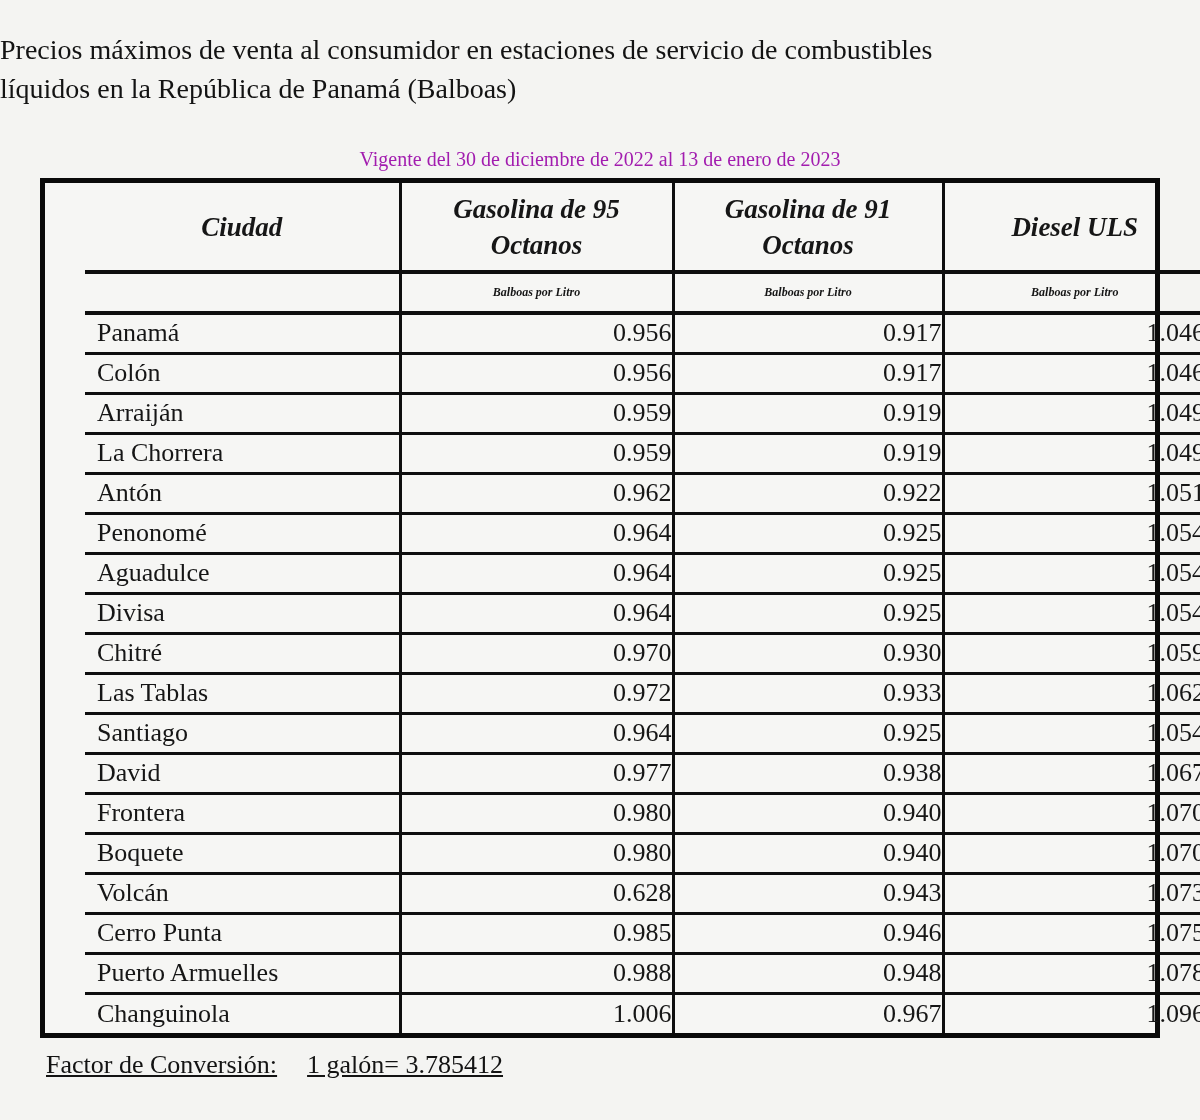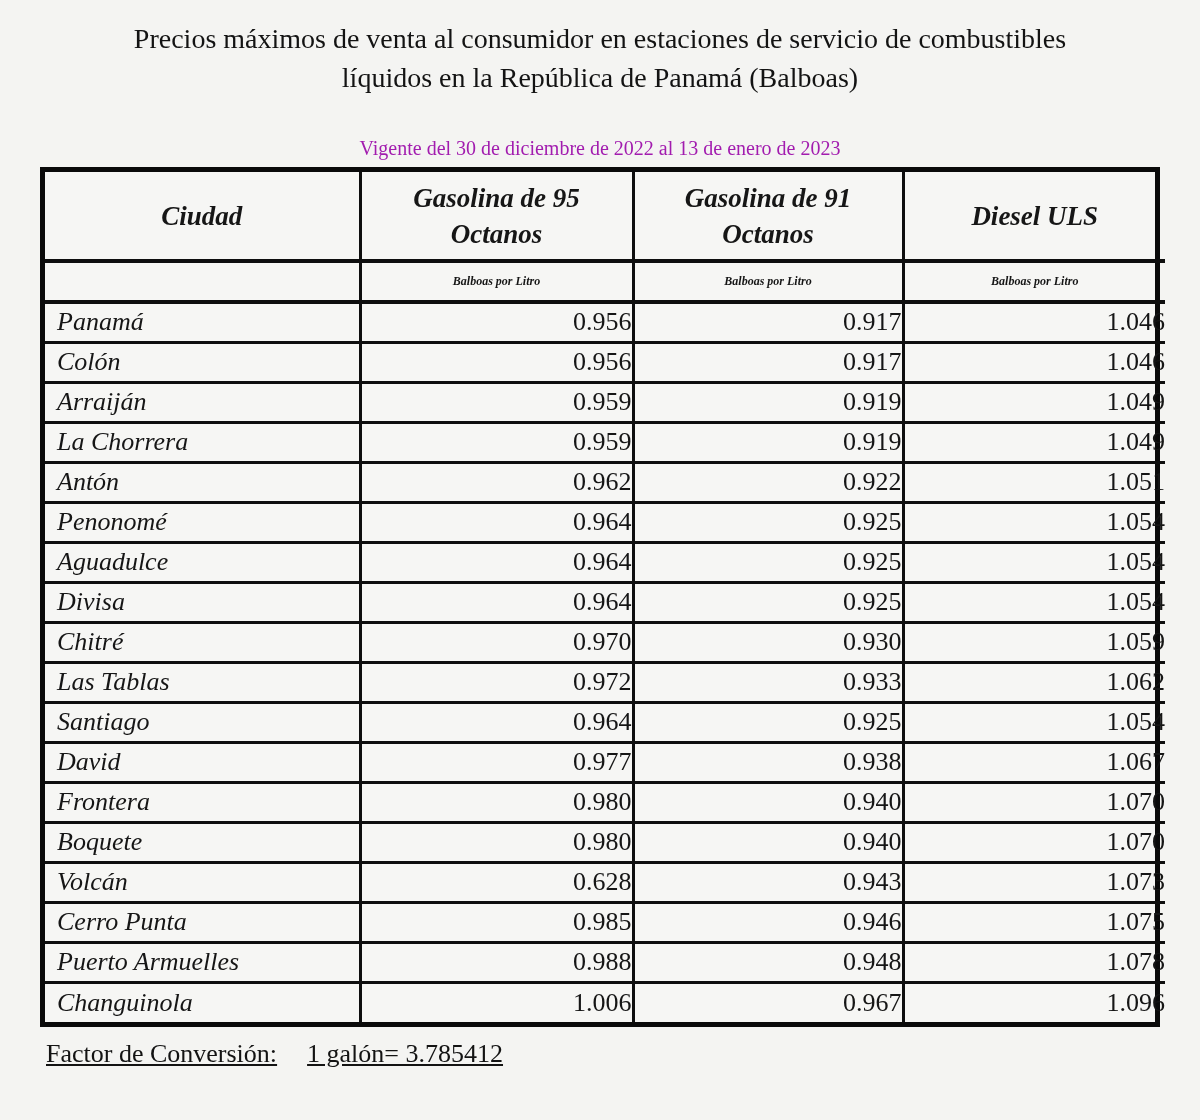--- a/index.html
+++ b/index.html
@@ -11,38 +11,39 @@
     font-family: "Liberation Serif", serif;
     color: #161616;
     overflow: hidden;
   }
   .page {
     width: 1200px;
     height: 1120px;
     position: relative;
   }
   .doc-title {
-    padding-top: 19px;
-    text-align: center;
+    padding-top: 30px;
+    text-align: left;
     font-size: 28px;
     line-height: 39px;
     white-space: pre-line;
     color: #131313;
   }
   .doc-subtitle {
     margin-top: 36px;
     text-align: center;
     font-size: 20px;
     line-height: 30px;
     color: #a21caf;
   }
   .table-wrap {
     margin: 4px 40px 0 40px;
     border: 5px solid #0a0a0a;
     background: #f6f6f4;
+    padding-left: 40px;
   }
   table.price-table {
     width: 100%;
     border-collapse: collapse;
     table-layout: fixed;
   }
   .price-table th, .price-table td {
     border: 3px solid #0e0e0e;
     vertical-align: middle;
   }
@@ -69,21 +70,20 @@
     border-bottom-width: 4px;
   }
   tbody td {
     height: 40px;
     font-size: 26px;
     line-height: 28px;
   }
   td.city-cell {
     text-align: left;
     padding-left: 12px;
-    font-style: italic;
   }
   td.price-cell {
     text-align: right;
   }
   .doc-footer {
     margin: 12px 0 0 46px;
     font-size: 26px;
     color: #131313;
     text-decoration: underline;
   }

